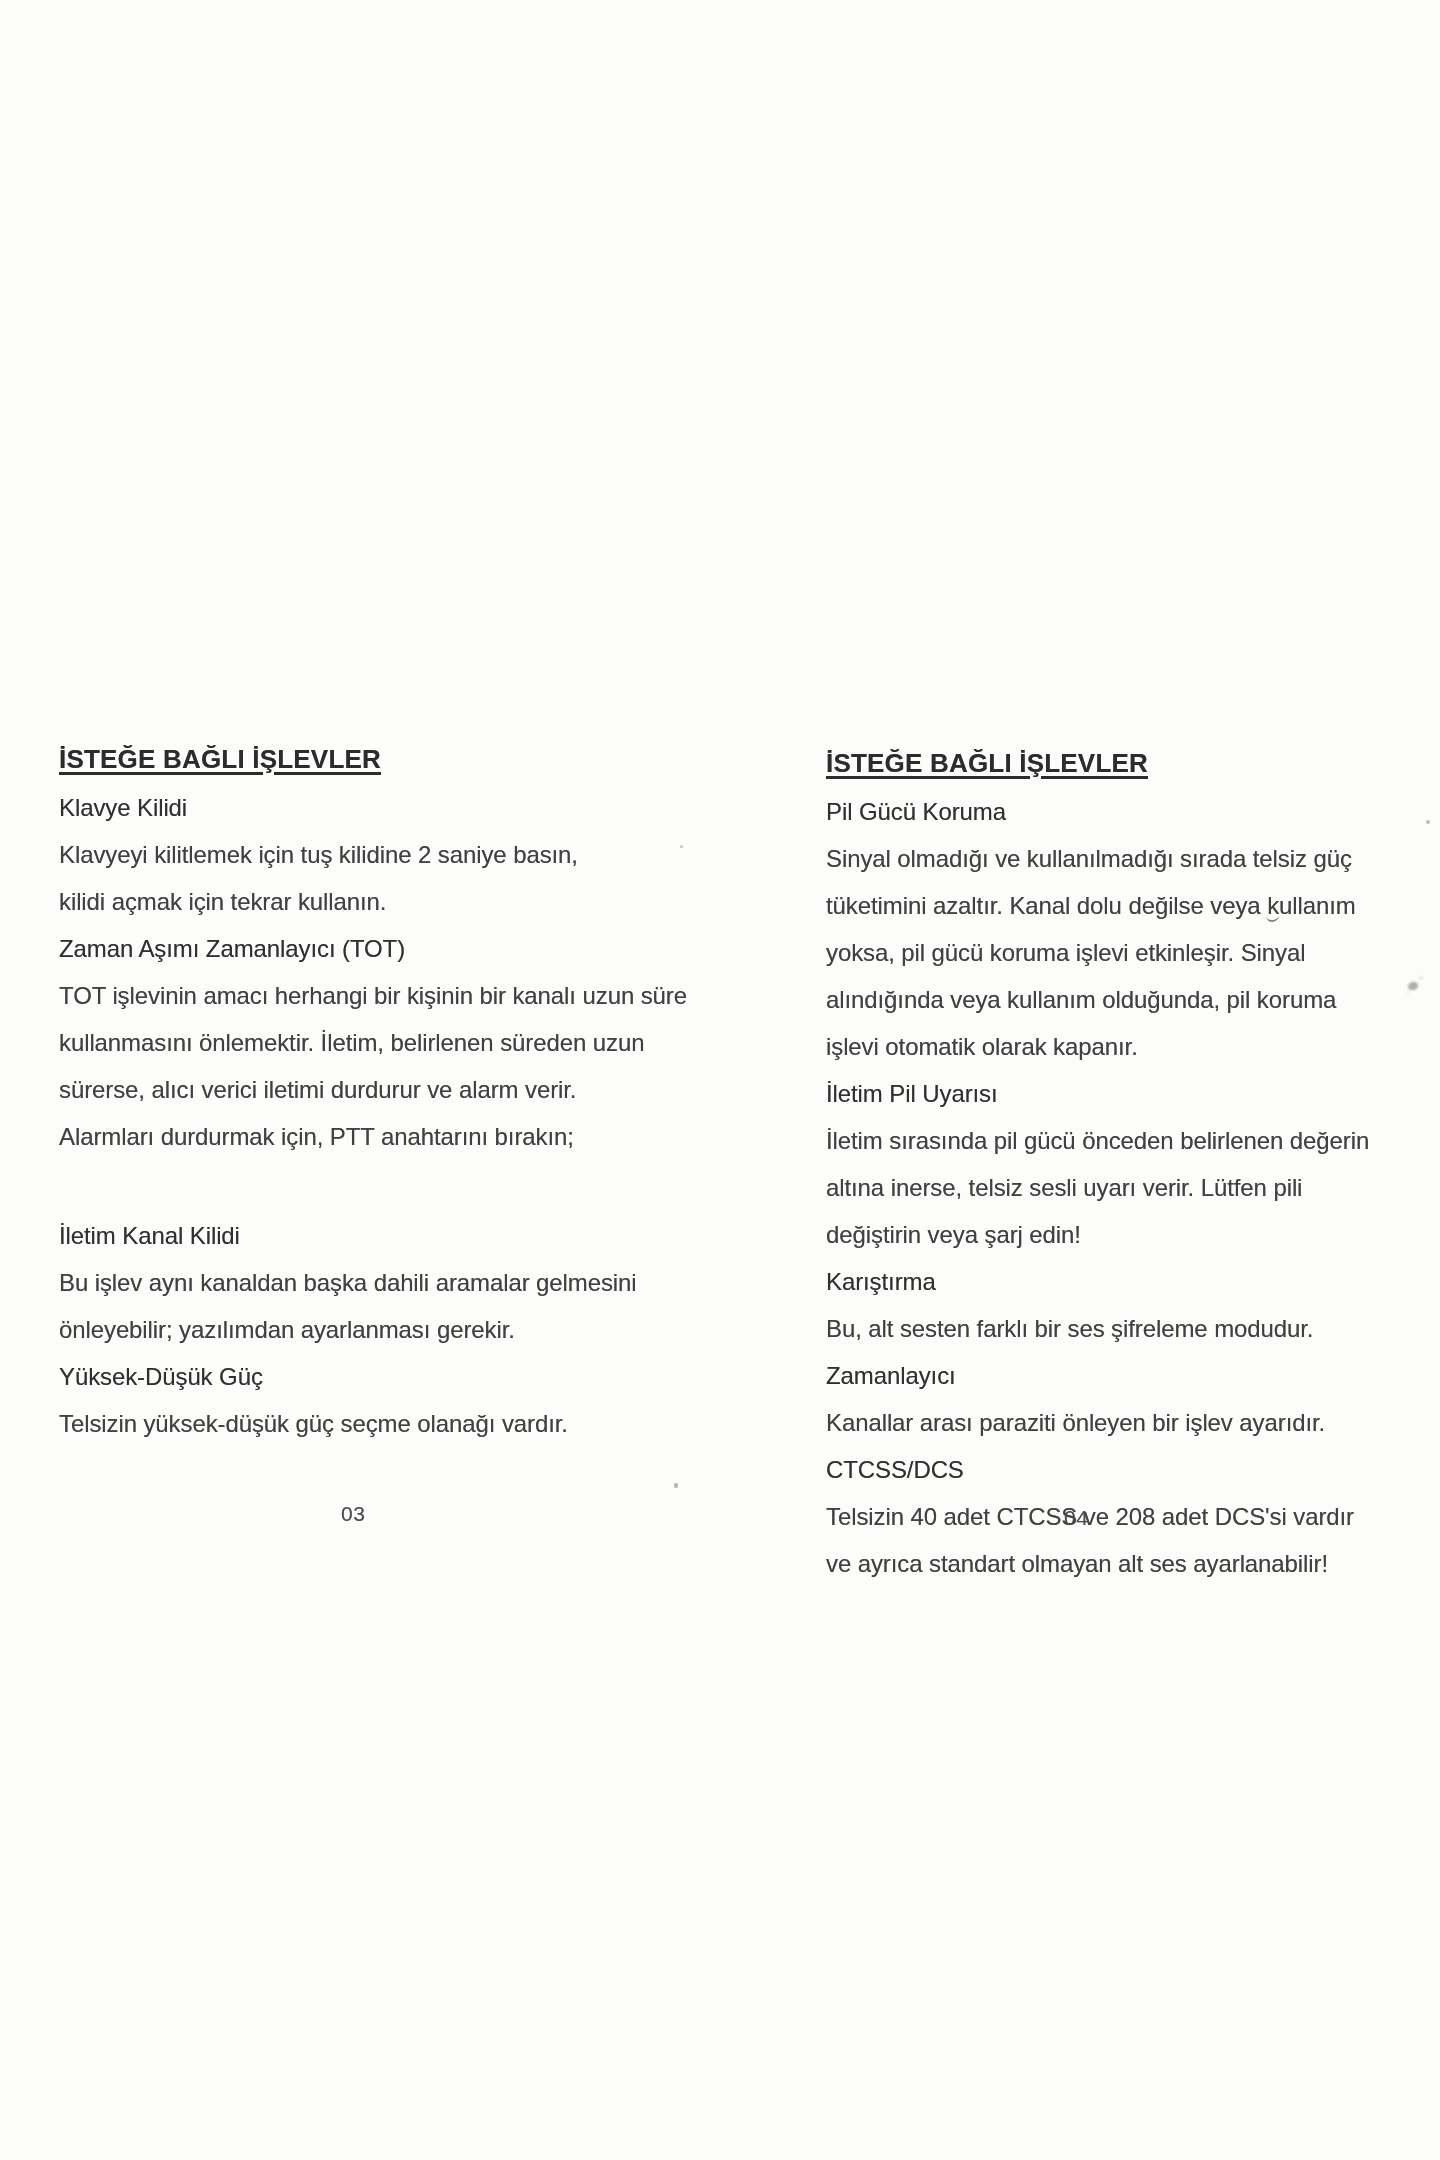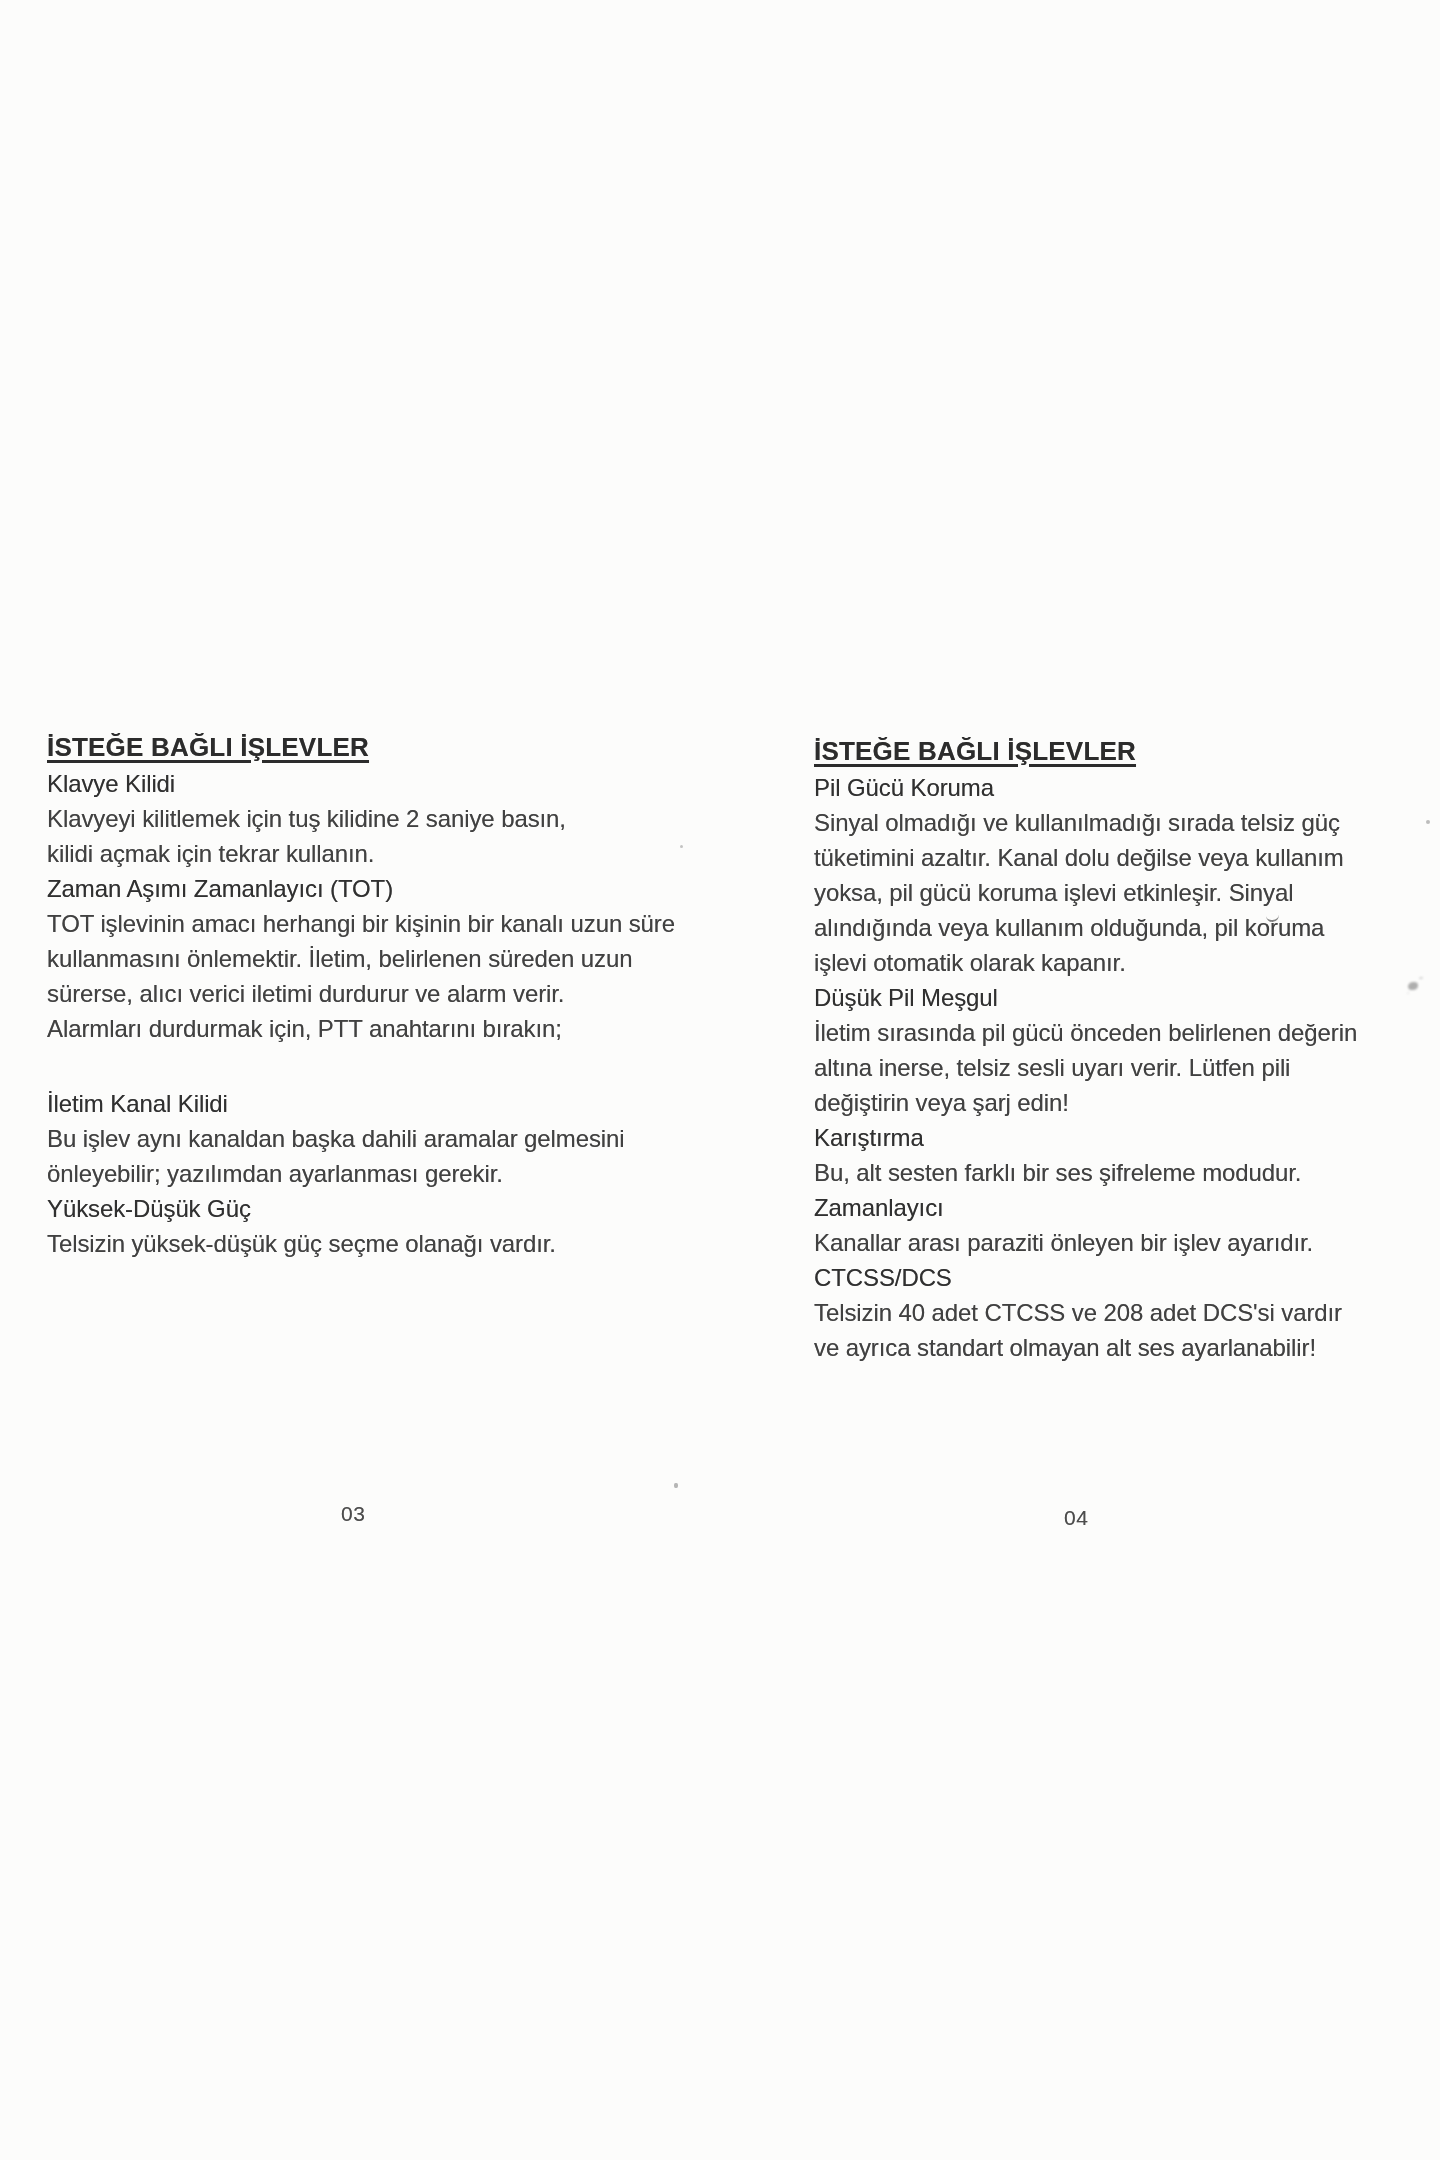--- a/index.html
+++ b/index.html
@@ -16,21 +16,21 @@
     color: #3f3f3f;
     overflow: hidden;
   }
   .col {
     position: absolute;
     white-space: nowrap;
   }
   .col-left  { left: 43px;  top: 726px; width: 680px; }
   .col-right { left: 810px; top: 730px; width: 600px; }
   .blk {
-    margin: 4px;
+    margin: 16px;
     font-size: 24px;
     line-height: 31px;
     letter-spacing: -0.1px;
     color: #414141;
     text-shadow: 0 0 0.6px rgba(70,70,70,0.55);
   }
   .heading {
     font-weight: bold;
     font-size: 26px;
     line-height: 34px;
@@ -104,21 +104,21 @@
     </section>
 
   <section class="col col-right">
       <p class="blk heading">İSTEĞE BAĞLI İŞLEVLER</p>
       <p class="blk subheading">Pil Gücü Koruma</p>
       <p class="blk line">Sinyal olmadığı ve kullanılmadığı sırada telsiz güç</p>
       <p class="blk line">tüketimini azaltır. Kanal dolu değilse veya kullanım</p>
       <p class="blk line">yoksa, pil gücü koruma işlevi etkinleşir. Sinyal</p>
       <p class="blk line">alındığında veya kullanım olduğunda, pil koruma</p>
       <p class="blk line">işlevi otomatik olarak kapanır.</p>
-      <p class="blk subheading">Düşük Pil Meşgul</p>
+      <p class="blk subheading">İletim Pil Uyarısı</p>
       <p class="blk line">İletim sırasında pil gücü önceden belirlenen değerin</p>
       <p class="blk line">altına inerse, telsiz sesli uyarı verir. Lütfen pili</p>
       <p class="blk line">değiştirin veya şarj edin!</p>
       <p class="blk subheading">Karıştırma</p>
       <p class="blk line">Bu, alt sesten farklı bir ses şifreleme modudur.</p>
       <p class="blk subheading">Zamanlayıcı</p>
       <p class="blk line">Kanallar arası paraziti önleyen bir işlev ayarıdır.</p>
       <p class="blk subheading">CTCSS/DCS</p>
       <p class="blk line">Telsizin 40 adet CTCSS ve 208 adet DCS'si vardır</p>
       <p class="blk line">ve ayrıca standart olmayan alt ses ayarlanabilir!</p>

